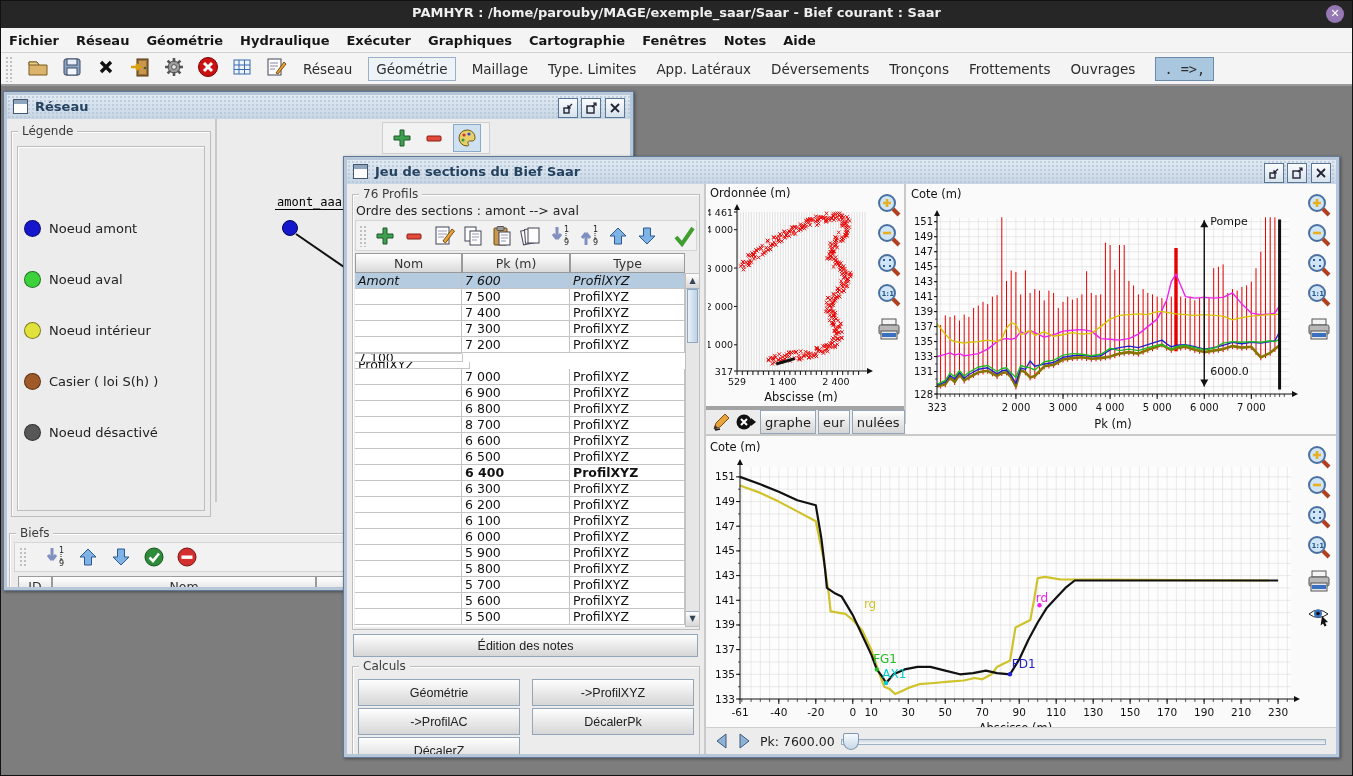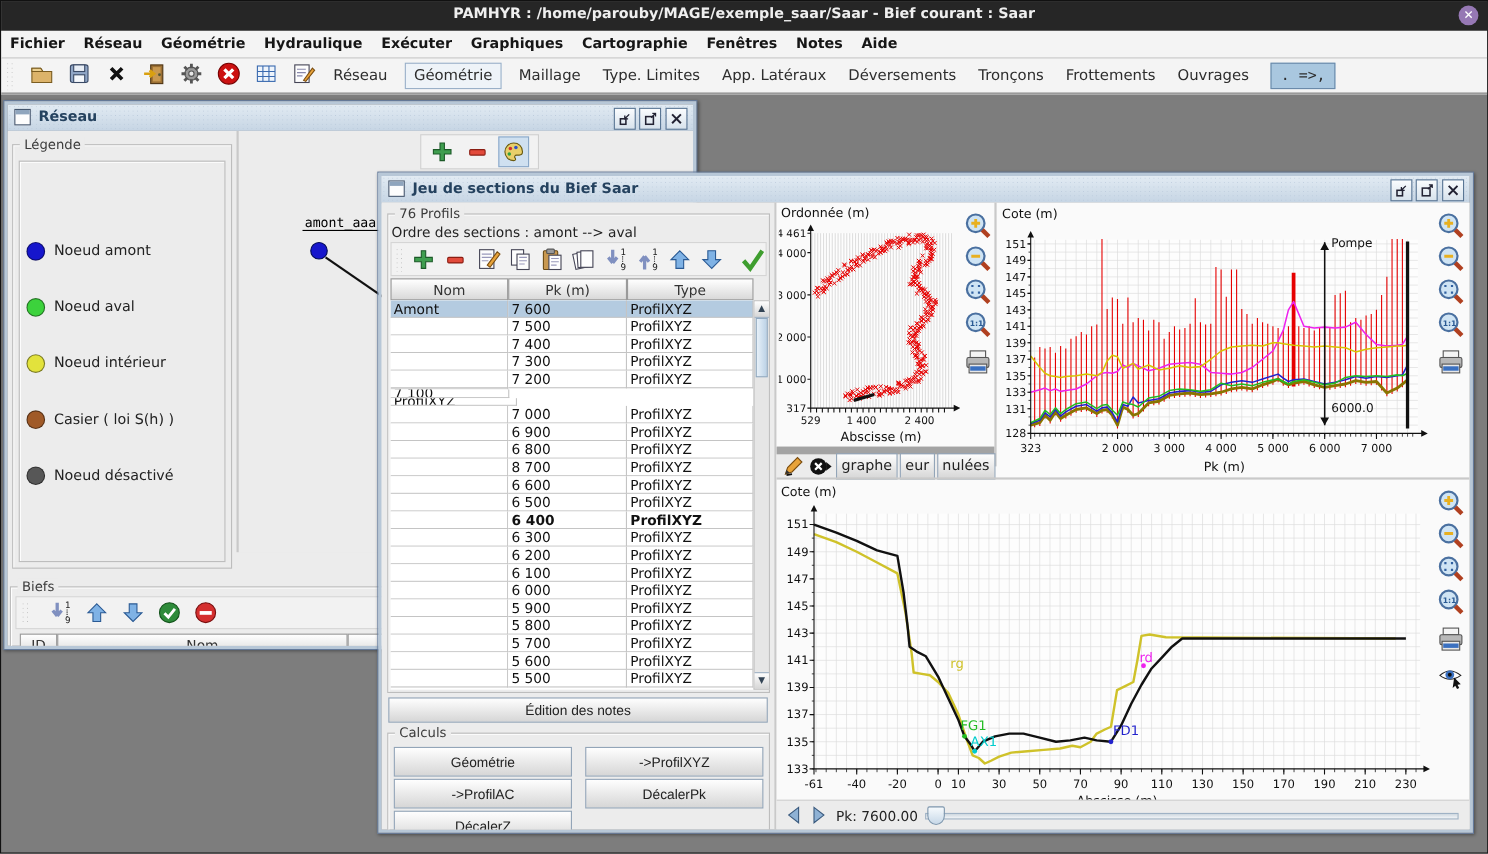--- a/index.html
+++ b/index.html
@@ -375,21 +375,21 @@
                 </svg>
               </span>
           </div>
 
           <div id="ptable-header" style="position:absolute;left:2px;top:58px;height:20px;display:flex;">
               <div class="th" style="width: 107px;">Nom</div>
               <div class="th" style="width: 108px;">Pk (m)</div>
               <div class="th" style="width: 115px;">Type</div>
             </div>
           <div id="ptable-rows" style="position:absolute;left:2px;top:78px;height:354px;width:330px;overflow:hidden;background:#fff;">
-              <div class="rowsel" style="display: flex; height: 16px;">
+              <div class="rowsel" style="display: flex; height: 16px; font-style: italic;">
                 <div class="td" style="width: 107px;">Amont</div>
                 <div class="td" style="width: 108px;">7 600</div>
                 <div class="td" style="width: 115px;">ProfilXYZ</div>
               </div>
               <div style="display: flex; height: 16px;">
                 <div class="td" style="width: 107px;"></div>
                 <div class="td" style="width: 108px;">7 500</div>
                 <div class="td" style="width: 115px;">ProfilXYZ</div>
               </div>
               <div style="display: flex; height: 16px;">
@@ -654,21 +654,21 @@
                 <text x="5.5" y="14" font-size="7" fill="#2a5a94" font-weight="bold">1:1</text>
               </svg></span>
             <span class="zicon" style="top: 124px; left: 2px;"><svg width="26" height="26">
                 <rect x="6" y="3" width="14" height="6" fill="#f4f4f4" stroke="#555"></rect>
                 <rect x="3" y="9" width="20" height="9" rx="1.5" fill="#b8b8b8" stroke="#555"></rect>
                 <rect x="5" y="15" width="16" height="8" fill="#e8e8e8" stroke="#555"></rect>
                 <rect x="6" y="17" width="14" height="4" fill="#3a70c0"></rect>
               </svg></span>
           </div>
 
-        <div style="position:absolute;left:0px;top:222px;width:198px;height:28px;background:#ececec;display:flex;align-items:center;gap:3px;padding-left:4px;box-sizing:border-box;border-top:7px solid #a3a3a3;">
+        <div style="position:absolute;left:0px;top:222px;width:198px;height:28px;background:#ececec;display:flex;align-items:center;gap:3px;padding-left:4px;box-sizing:border-box;border-top:4px solid #a3a3a3;">
           <span class="tbicon" style="margin:0;width:22px">
               <svg width="22" height="22">
                 <path d="M4 18 L6 12 L15 3 L19 7 L10 16 z" fill="#e8a33a" stroke="#7a4d10"></path>
                 <path d="M4 18 L8 17 L5 14 z" fill="#333"></path>
                 <path d="M5 19 l5 -1" stroke="#111" stroke-width="1.6"></path>
               </svg>
             </span>
           <span class="tbicon" style="margin:0;width:22px">
               <svg width="22" height="22">
                 <circle cx="9" cy="11" r="7.5" fill="#111"></circle>

